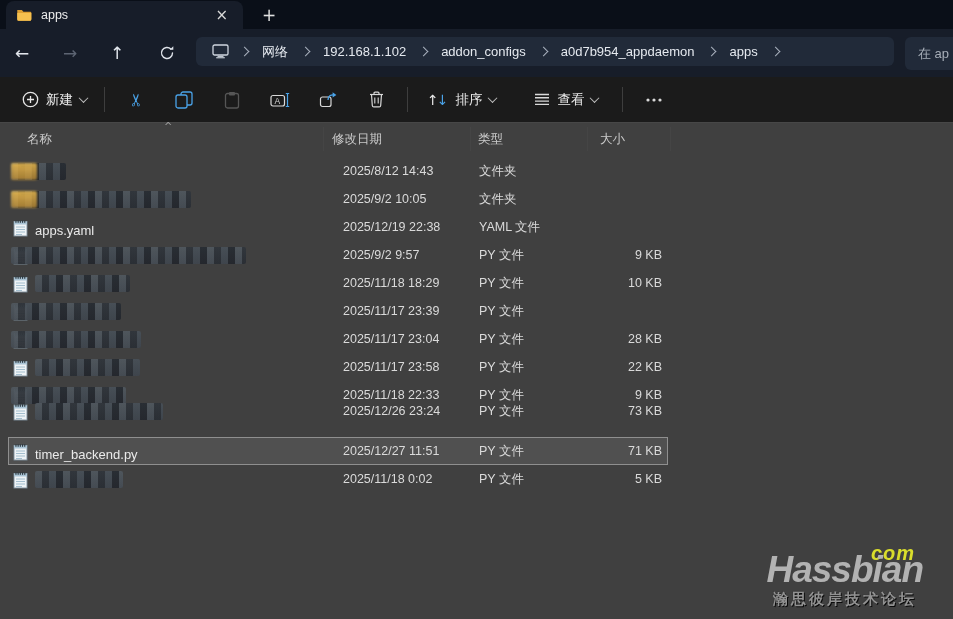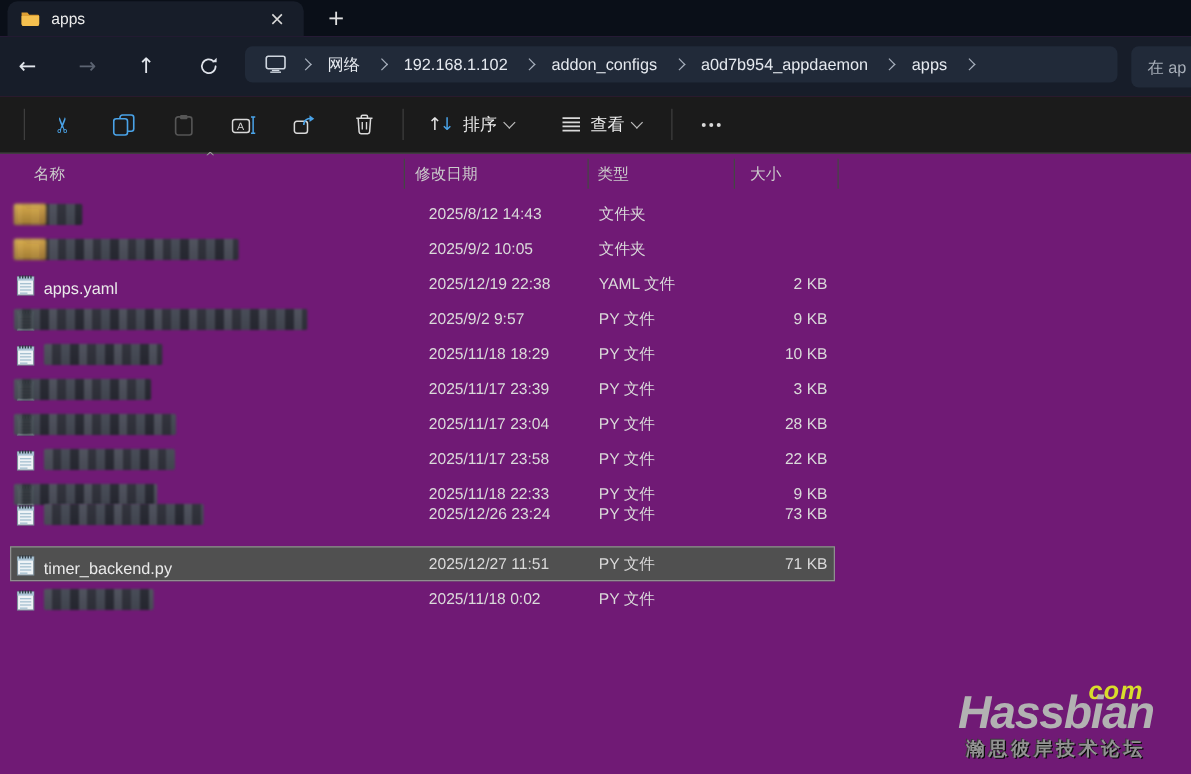--- a/index.html
+++ b/index.html
@@ -1,16 +1,16 @@
 <!DOCTYPE html>
 <html><head>
 <meta charset="utf-8">
 <style>
   html,body{margin:0;padding:0;background:#000;}
-  #app{position:relative;width:953px;height:619px;background:#701a75;overflow:hidden;
+  #app{position:relative;width:953px;height:619px;background:#404040;overflow:hidden;
        font-family:"Liberation Sans","DejaVu Sans",sans-serif;color:#e8e8e8;
        -webkit-font-smoothing:antialiased;}
   .glyph{font-family:"DejaVu Sans","Liberation Sans",sans-serif;}
 
   
   .tabbar{position:absolute;left:0;top:0;width:953px;height:29px;background:#0a0f18;}
   .tab{position:absolute;left:6px;top:1px;width:237px;height:28px;background:#171d29;
        border-radius:8px 8px 0 0;display:flex;align-items:center;padding:0 10px;box-sizing:border-box;}
   .tab-title{font-size:12.5px;color:#ededed;margin-left:9px;}
   .tab-close{margin-left:auto;font-size:15px;color:#d9d9d9;line-height:1;padding:1px 5px;border-radius:4px;cursor:default;}
@@ -126,20 +126,30 @@
           <span class="crumb">apps</span>
           <span class="chev-r"></span>
         </span>
     </div>
     <div class="search-field">
       <span class="search-text">在 ap</span>
     </div>
   </div>
 
   <div class="toolbar">
+    <div class="tb-new">
+      <span style="display:flex">
+        <svg width="17" height="17" viewBox="0 0 17 17">
+          <circle cx="8.5" cy="8.5" r="7.2" stroke="#e6e6e6" fill="none" stroke-width="1.3"></circle>
+          <path d="M8.5 5v7M5 8.5h7" stroke="#e6e6e6" stroke-width="1.3"></path>
+        </svg>
+      </span>
+      <span class="tb-label">新建</span>
+      <span class="chev-d"></span>
+    </div>
     <span class="tb-sep"></span>
     <div class="tb-btn">
         <span class="cut-glyph glyph">✂</span>
       </div>
     <div class="tb-btn">
       <span style="display:flex">
         <svg width="18" height="18" viewBox="0 0 18 18">
           <rect x="6" y="1" width="11" height="13" rx="2" fill="none" stroke="#4aa3e8" stroke-width="1.3"></rect>
           <rect x="1" y="4" width="11" height="13" rx="2" fill="#1b1b1b" stroke="#4aa3e8" stroke-width="1.3"></rect>
         </svg>
@@ -258,21 +268,20 @@
               <rect x="9" y="1.2" width="1.1" height="2.6"></rect>
               <rect x="11.2" y="1.2" width="1.1" height="2.6"></rect>
             </g>
             <g stroke="#8fb0c4" stroke-width="0.8">
               <path d="M3 8h9M3 10.5h9M3 13h9M3 15.5h6"></path>
             </g>
           </svg></span>
         <span class="fname">apps.yaml</span>
         <span class="fdate">2025/12/19 22:38</span>
         <span class="ftype">YAML 文件</span>
-        <span class="fsize">2 KB</span>
       </div>
       <div class="row" style="top: 84px;">
         <span class="ficon"><svg width="15" height="18" viewBox="0 0 15 18">
             <rect x="1" y="2.5" width="13" height="14.5" fill="#eef3f6" stroke="#7d8f9b" stroke-width="0.9"></rect>
             <rect x="1" y="2.5" width="13" height="3" fill="#a9c3d4"></rect>
             <g fill="#2e3a42">
               <rect x="2.4" y="1.2" width="1.1" height="2.6"></rect>
               <rect x="4.6" y="1.2" width="1.1" height="2.6"></rect>
               <rect x="6.8" y="1.2" width="1.1" height="2.6"></rect>
               <rect x="9" y="1.2" width="1.1" height="2.6"></rect>
@@ -318,21 +327,20 @@
               <rect x="9" y="1.2" width="1.1" height="2.6"></rect>
               <rect x="11.2" y="1.2" width="1.1" height="2.6"></rect>
             </g>
             <g stroke="#8fb0c4" stroke-width="0.8">
               <path d="M3 8h9M3 10.5h9M3 13h9M3 15.5h6"></path>
             </g>
           </svg></span>
         <span class="redact" style="left: 2px; width: 110px;"></span>
         <span class="fdate">2025/11/17 23:39</span>
         <span class="ftype">PY 文件</span>
-        <span class="fsize">3 KB</span>
       </div>
       <div class="row" style="top: 168px;">
         <span class="ficon"><svg width="15" height="18" viewBox="0 0 15 18">
             <rect x="1" y="2.5" width="13" height="14.5" fill="#eef3f6" stroke="#7d8f9b" stroke-width="0.9"></rect>
             <rect x="1" y="2.5" width="13" height="3" fill="#a9c3d4"></rect>
             <g fill="#2e3a42">
               <rect x="2.4" y="1.2" width="1.1" height="2.6"></rect>
               <rect x="4.6" y="1.2" width="1.1" height="2.6"></rect>
               <rect x="6.8" y="1.2" width="1.1" height="2.6"></rect>
               <rect x="9" y="1.2" width="1.1" height="2.6"></rect>
@@ -438,20 +446,21 @@
               <rect x="9" y="1.2" width="1.1" height="2.6"></rect>
               <rect x="11.2" y="1.2" width="1.1" height="2.6"></rect>
             </g>
             <g stroke="#8fb0c4" stroke-width="0.8">
               <path d="M3 8h9M3 10.5h9M3 13h9M3 15.5h6"></path>
             </g>
           </svg></span>
         <span class="redact" style="left: 26px; width: 88px;"></span>
         <span class="fdate">2025/11/18 0:02</span>
         <span class="ftype">PY 文件</span>
+        <span class="fsize">5 KB</span>
       </div>
     </div>
 
   <div class="watermark">
     <span class="wm-com">com</span>
     <span class="wm-brand">Hassbian</span>
     <span class="wm-sub">瀚思彼岸技术论坛</span>
   </div>
 
 </div>

